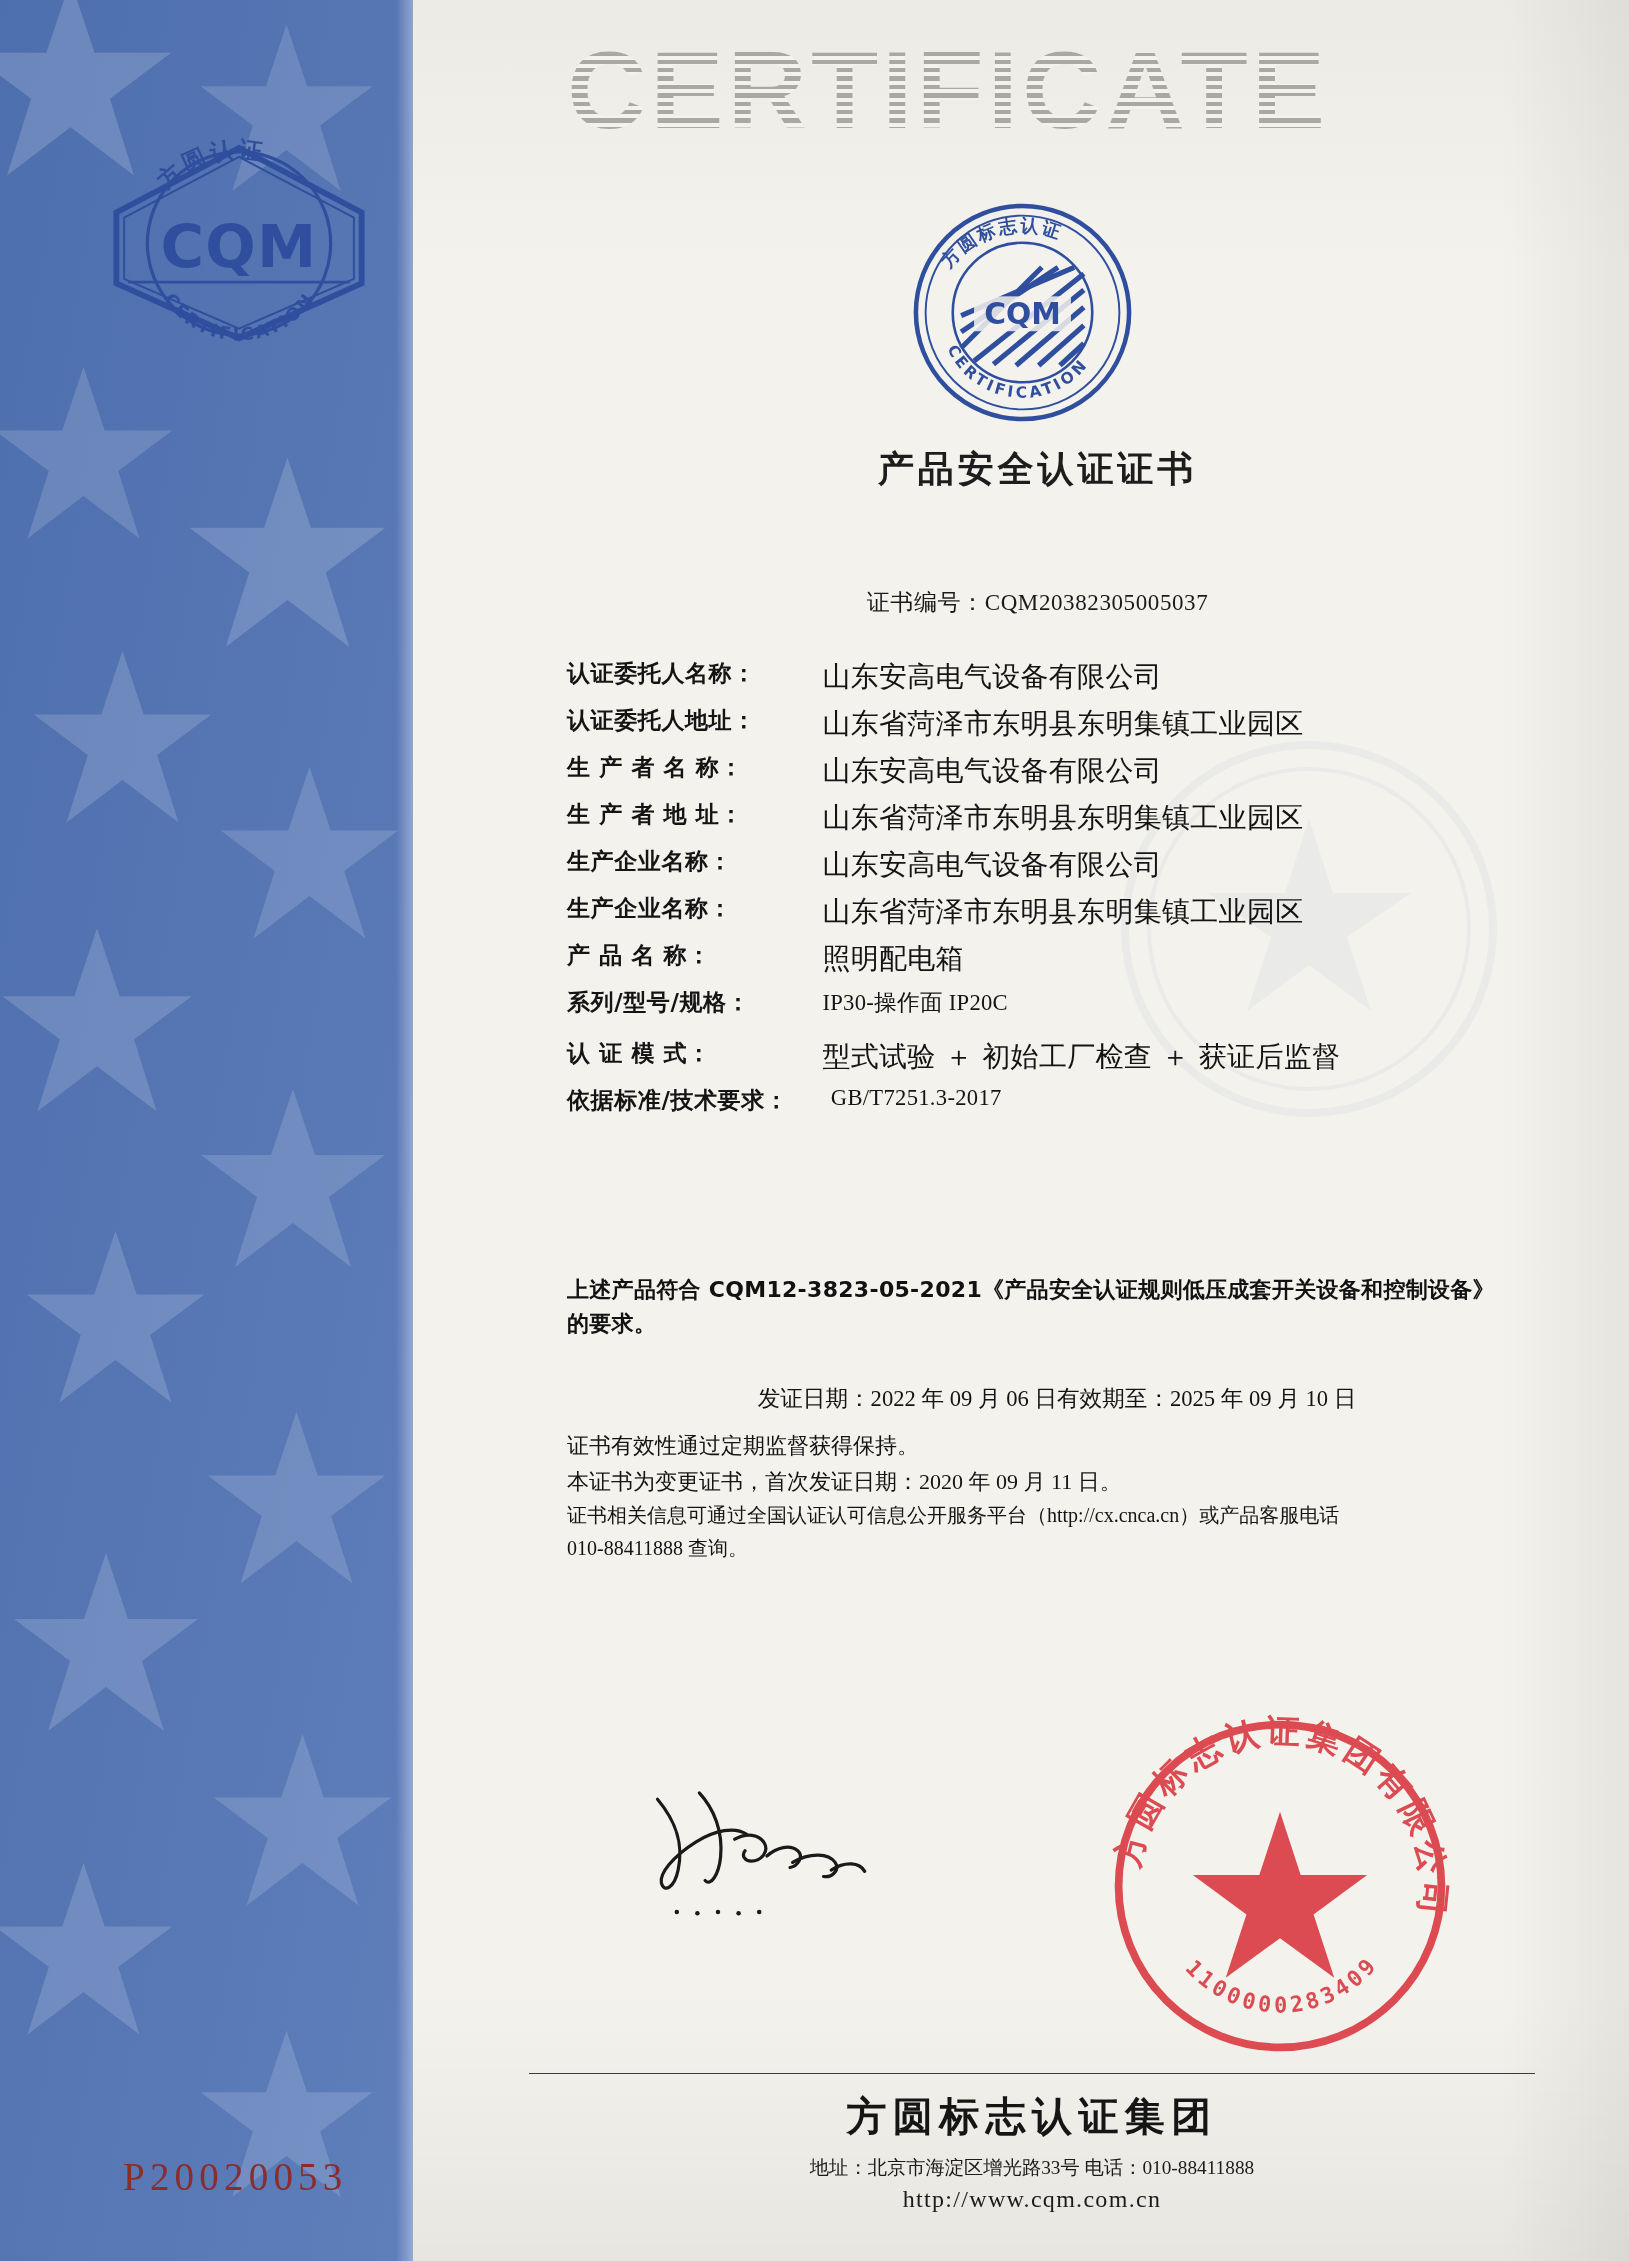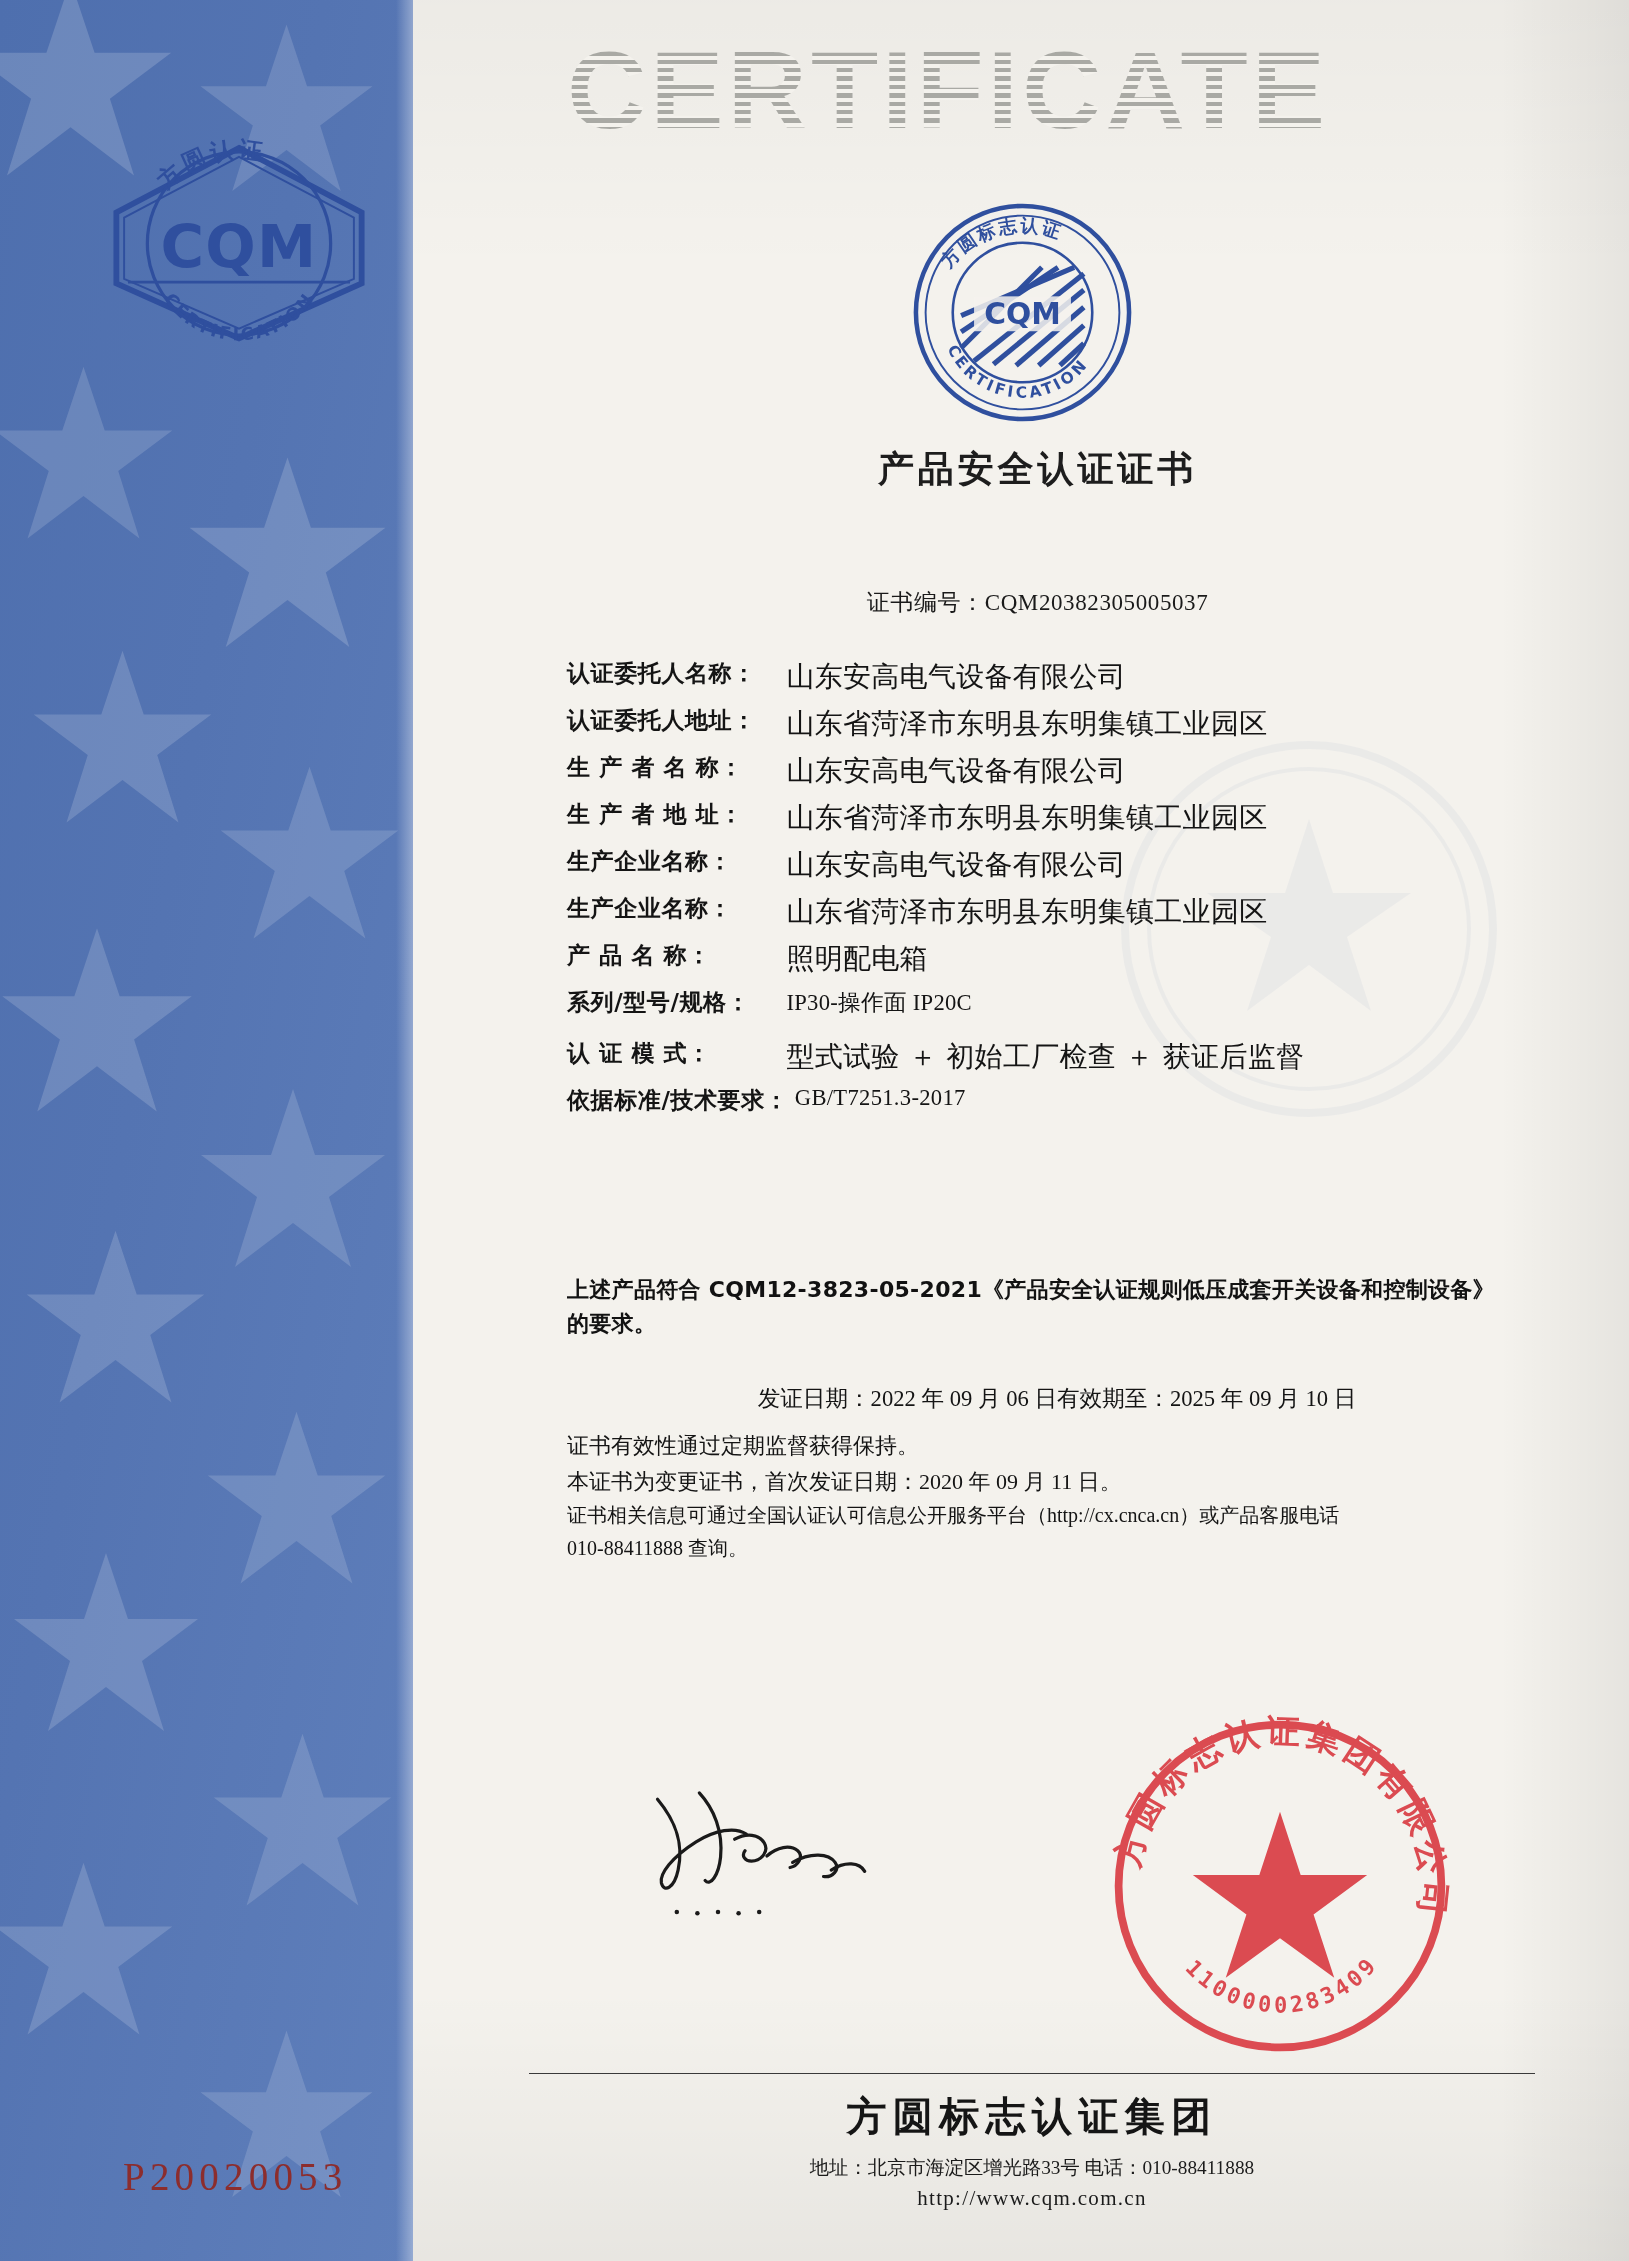--- a/index.html
+++ b/index.html
@@ -133,20 +133,21 @@
   #fields {
     position: absolute;
     left: 567px;
     top: 658px;
     width: 967px;
   }
   .row {
     display: flex;
     align-items: flex-start;
     margin-bottom: 9px;
+    gap: 36px;
   }
   .row .label {
     font-family: "DejaVu Sans", sans-serif;
     font-weight: bold;
     font-size: 23px;
     color: #141414;
     white-space: nowrap;
     letter-spacing: 0.6px;
     min-width: 213px;
   }
@@ -247,21 +248,21 @@
     letter-spacing: 6.4px;
     color: #151515;
   }
   #footer .addr {
     margin-top: 10.3px;
     font-size: 19.3px;
     color: #1b1b1b;
   }
   #footer .site {
     margin-top: 5.2px;
-    font-size: 21px;
+    font-size: 24px;
     color: #1b1b1b;
     letter-spacing: 1.3px;
   }
 
   
   #serial {
     position: absolute;
     left: 123px;
     top: 2154px;
     font-family: "Liberation Serif", serif;

